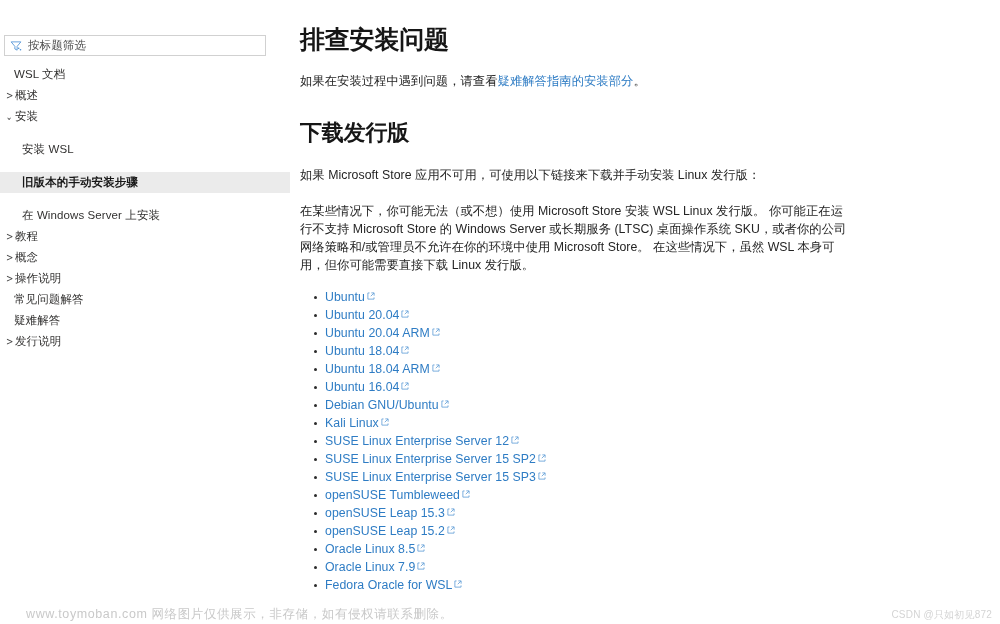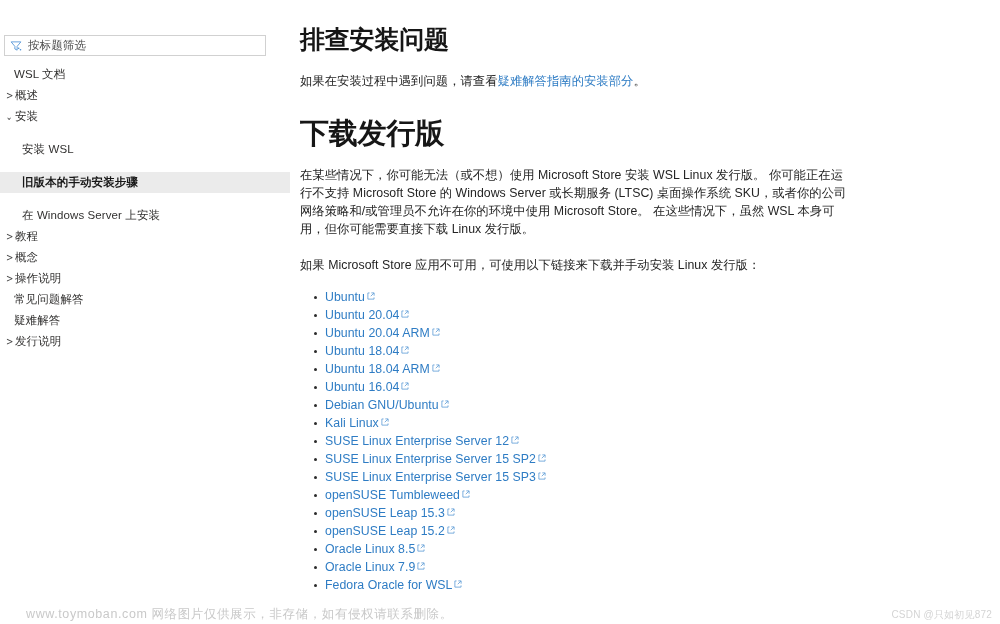--- a/index.html
+++ b/index.html
@@ -102,21 +102,21 @@
   h1.page-title {
     margin: 0 0 0 0;
     font-size: 25px;
     line-height: 34px;
     font-weight: bold;
     letter-spacing: -0.2px;
     color: #161616;
   }
   h2.section-title {
     margin: 0;
-    font-size: 29px;
+    font-size: 22px;
     line-height: 30px;
     font-weight: bold;
     letter-spacing: -0.2px;
     color: #161616;
   }
   p.body {
     margin: 0;
     font-size: 12.3px;
     line-height: 18px;
     color: #242424;
@@ -247,23 +247,23 @@
   <div id="content">
 
     <h1 class="page-title">排查安装问题</h1>
 
     <p class="body intro">
       <span>如果在安装过程中遇到问题，请查看</span><a class="inline-link" href="#">疑难解答指南的安装部分</a><span>。</span>
     </p>
 
     <h2 class="section-title">下载发行版</h2>
 
+    <p class="body para2">如果 Microsoft Store 应用不可用，可使用以下链接来下载并手动安装 Linux 发行版：</p>
+
     <p class="body para1">在某些情况下，你可能无法（或不想）使用 Microsoft Store 安装 WSL Linux 发行版。 你可能正在运行不支持 Microsoft Store 的 Windows Server 或长期服务 (LTSC) 桌面操作系统 SKU，或者你的公司网络策略和/或管理员不允许在你的环境中使用 Microsoft Store。 在这些情况下，虽然 WSL 本身可用，但你可能需要直接下载 Linux 发行版。</p>
-
-    <p class="body para2">如果 Microsoft Store 应用不可用，可使用以下链接来下载并手动安装 Linux 发行版：</p>
 
     <ul class="distro-list">
         <li><a class="distro-link" href="#">Ubuntu</a><svg class="ext-icon" viewBox="0 0 10 10" fill="none">
             <path d="M3.2 1.2H1.1v7.7h7.7V6.8" stroke="#5b9bd5" stroke-width="1"></path>
             <path d="M5.4 1.1h3.5v3.5" stroke="#5b9bd5" stroke-width="1"></path>
             <path d="M8.6 1.4L4.7 5.3" stroke="#5b9bd5" stroke-width="1"></path>
           </svg></li>
         <li><a class="distro-link" href="#">Ubuntu 20.04</a><svg class="ext-icon" viewBox="0 0 10 10" fill="none">
             <path d="M3.2 1.2H1.1v7.7h7.7V6.8" stroke="#5b9bd5" stroke-width="1"></path>
             <path d="M5.4 1.1h3.5v3.5" stroke="#5b9bd5" stroke-width="1"></path>

